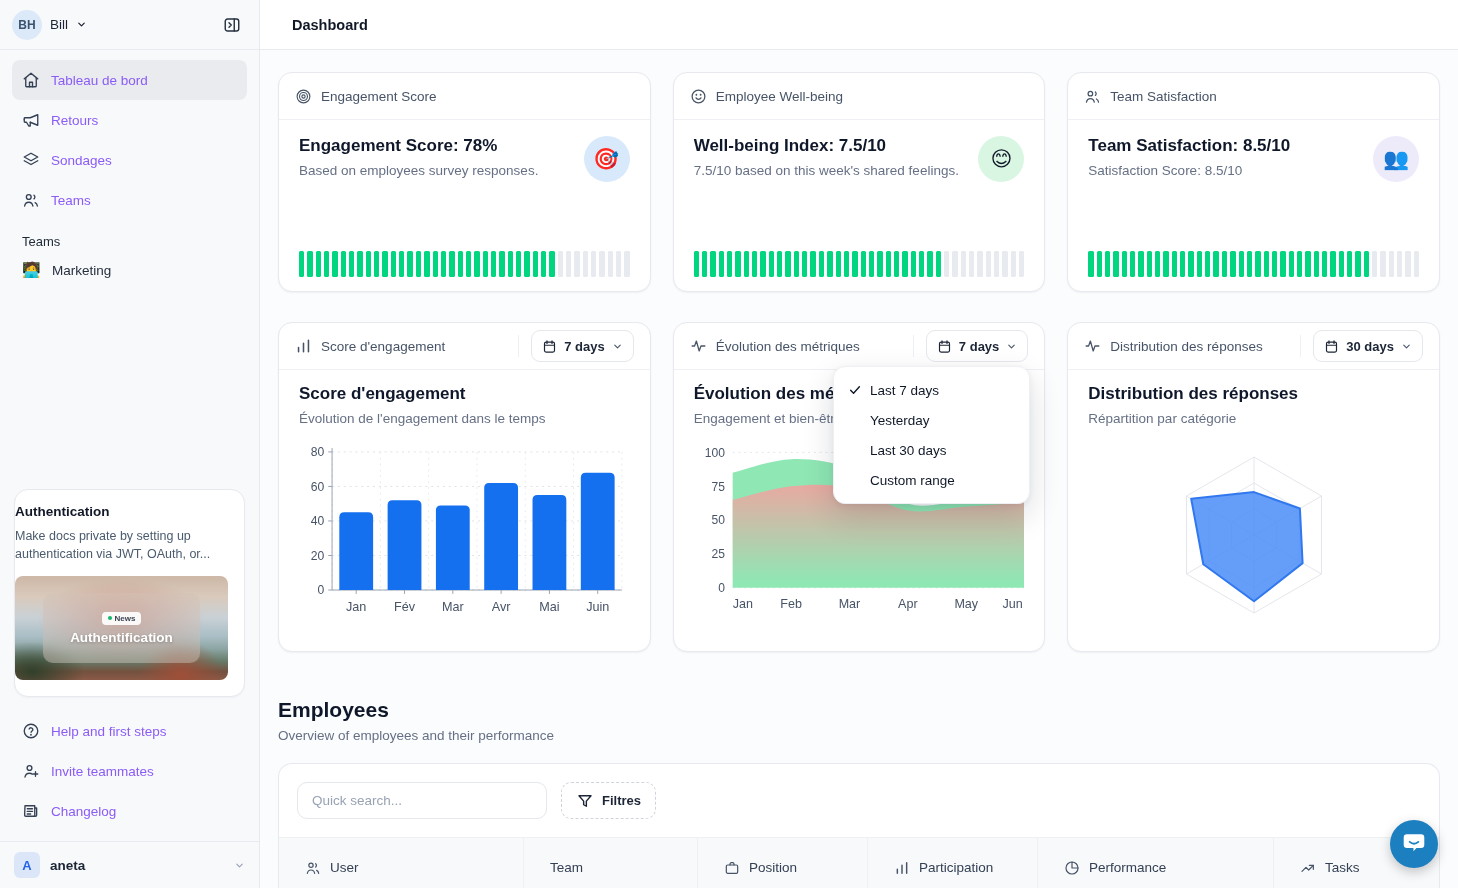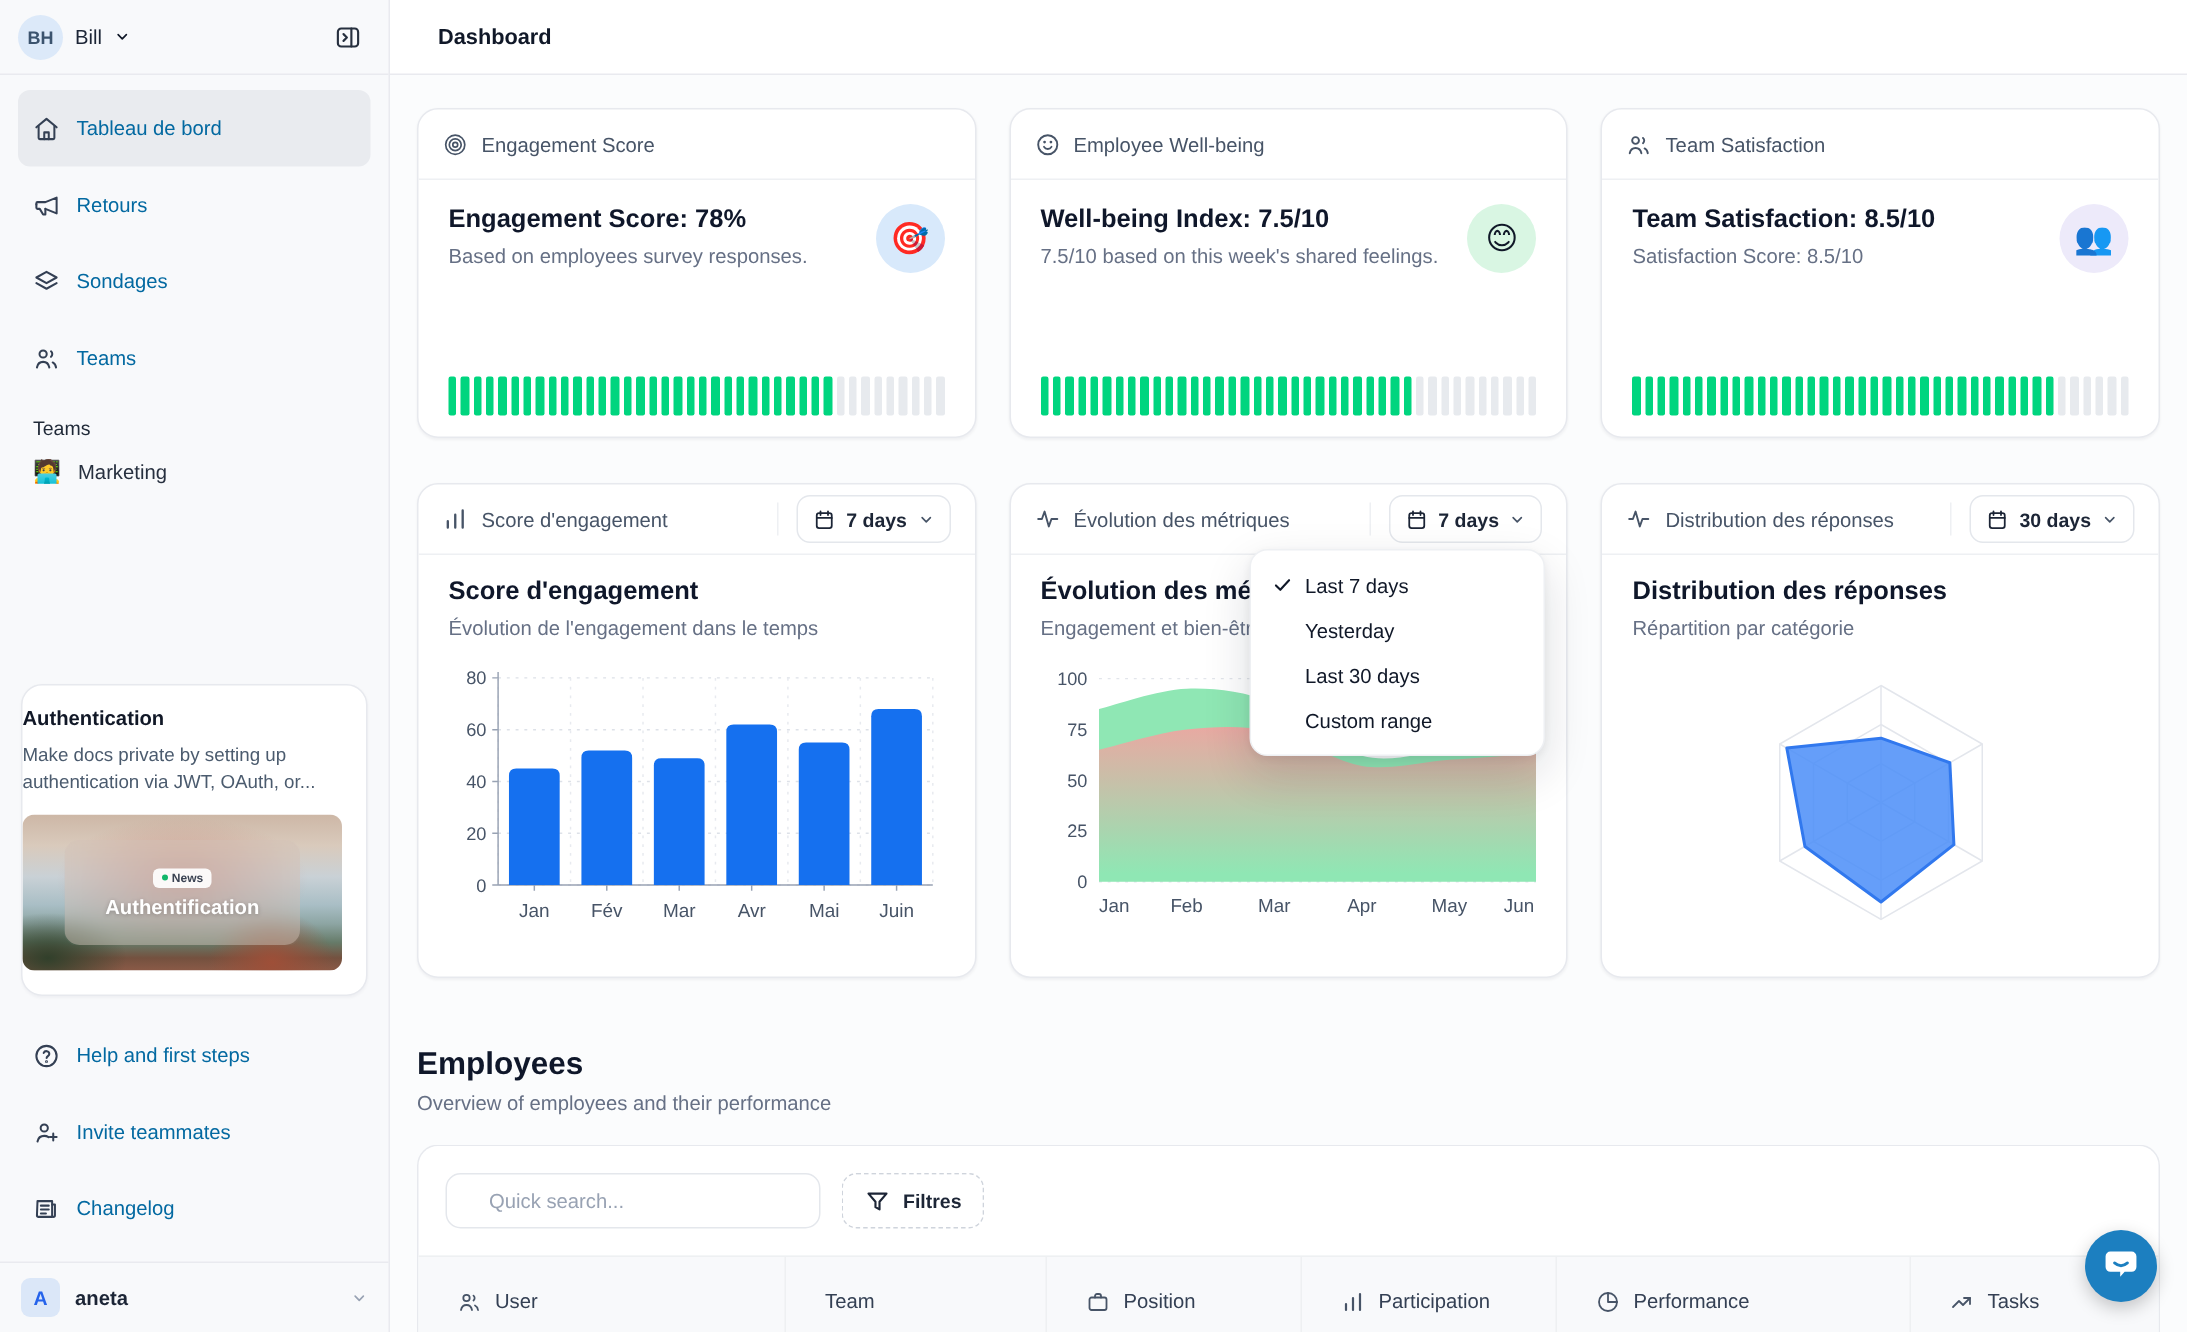--- a/index.html
+++ b/index.html
@@ -7,21 +7,21 @@
   body { font-family:"Liberation Sans","DejaVu Sans",sans-serif; background:#fbfcfd; color:#101828; position:relative; }
 
   
   .sidebar { position:absolute; left:0; top:0; width:260px; height:888px; background:#f8f9fb; border-right:1px solid #e9eaef; display:flex; flex-direction:column; }
   .sb-head { height:50px; display:flex; align-items:center; gap:8px; padding:0 12px; border-bottom:1px solid #e9eaef; }
   .avatar { width:30px; height:30px; border-radius:50%; background:#dce9f9; color:#3b536e; font-size:12px; font-weight:bold; display:flex; align-items:center; justify-content:center; }
   .sb-user { font-size:13.5px; font-weight:400; color:#1c2536; }
   .chev svg, .chev-sm svg { display:block; }
   .collapse-btn { margin-left:auto; width:30px; height:30px; border:none; background:transparent; border-radius:8px; display:flex; align-items:center; justify-content:center; cursor:pointer; color:#27303f; }
   .sb-nav { padding:10px 12px 0 12px; }
-  .nav-item { height:51px; display:flex; align-items:center; gap:11px; padding:0 10px; border-radius:8px; font-size:13.5px; font-weight:500; color:#0369a1; cursor:pointer; }
+  .nav-item { height:40px; display:flex; align-items:center; gap:11px; padding:0 10px; border-radius:8px; font-size:13.5px; font-weight:500; color:#8b5cf6; cursor:pointer; }
   .nav-item.active { background:#e9ebef; }
   .nav-item .ni-icon { width:18px; height:18px; color:#344054; flex:0 0 18px; }
   .sb-section { margin:14px 22px 2px 22px; font-size:13px; font-weight:500; color:#1f2937; }
   .team-item { height:34px; display:flex; align-items:center; gap:12px; margin:2px 12px 0 12px; padding:0 10px; border-radius:8px; font-size:13.5px; font-weight:500; color:#27303f; cursor:pointer; }
   .team-emoji { font-size:15px; width:18px; text-align:center; }
   .sb-spacer { flex:1; }
   .promo { margin:8px 14px; background:#fff; border:1px solid #e7e9ee; border-radius:14px; padding:14px 16px 16px 0; box-shadow:0 1px 2px rgba(16,24,40,.04); cursor:pointer; }
   .promo-title { font-size:13.5px; font-weight:700; color:#111827; }
   .promo-desc { margin-top:8px; font-size:12.5px; line-height:1.5; color:#4b5b6e; }
   .promo-img { position:relative; margin-top:12px; height:104px; border-radius:8px; overflow:hidden;
@@ -73,21 +73,21 @@
   .chart-title { font-size:17px; font-weight:700; color:#0f172a; }
   .chart-sub { margin-top:7px; font-size:13.5px; color:#667085; }
   .chart-plot { flex:1; margin-top:6px; }
   .chart-plot svg { display:block; }
 
   
   .emp-title { margin-top:46px; font-size:21px; font-weight:800; color:#0f172a; }
   .emp-sub { margin-top:6px; font-size:13.5px; color:#667085; }
   .emp-card { margin-top:20px; background:#fff; border:1px solid #e7e9ee; border-radius:14px 14px 0 0; border-bottom:none; }
   .emp-toolbar { padding:18px; display:flex; align-items:center; gap:14px; }
-  .search-input { width:250px; height:37px; border:1px solid #e4e7ec; border-radius:10px; padding:0 28px; font-size:13.5px; color:#101828; font-family:inherit; background:#fff; }
+  .search-input { width:250px; height:37px; border:1px solid #e4e7ec; border-radius:10px; padding:0 14px; font-size:13.5px; color:#101828; font-family:inherit; background:#fff; }
   .search-input::placeholder { color:#98a2b3; }
   .filter-btn { display:flex; align-items:center; gap:8px; height:37px; padding:0 14px; background:#fff; border:1px dashed #cfd4dc; border-radius:10px; font-size:13px; font-weight:600; color:#1c2536; cursor:pointer; font-family:inherit; }
   .tbl-head { display:flex; border-top:1px solid #eef0f2; background:#f8f9fb; height:60px; }
   .tbl-col { display:flex; align-items:center; gap:9px; padding-left:26px; border-right:1px solid #eef0f2; font-size:13.5px; font-weight:500; color:#344054; }
   .tbl-col:last-child { border-right:none; }
   .tbl-col .tc-icon { width:16px; height:16px; color:#475467; flex:0 0 16px; }
 
   
   .menu { position:absolute; left:833px; top:366px; width:197px; background:#fff; border:1px solid #eef0f3; border-radius:12px; box-shadow:0 12px 32px rgba(16,24,40,.14),0 2px 6px rgba(16,24,40,.06); padding:8px 0; z-index:50; }
   .menu-item { height:30px; display:flex; align-items:center; padding:0 14px; font-size:13.5px; color:#101828; cursor:pointer; }

